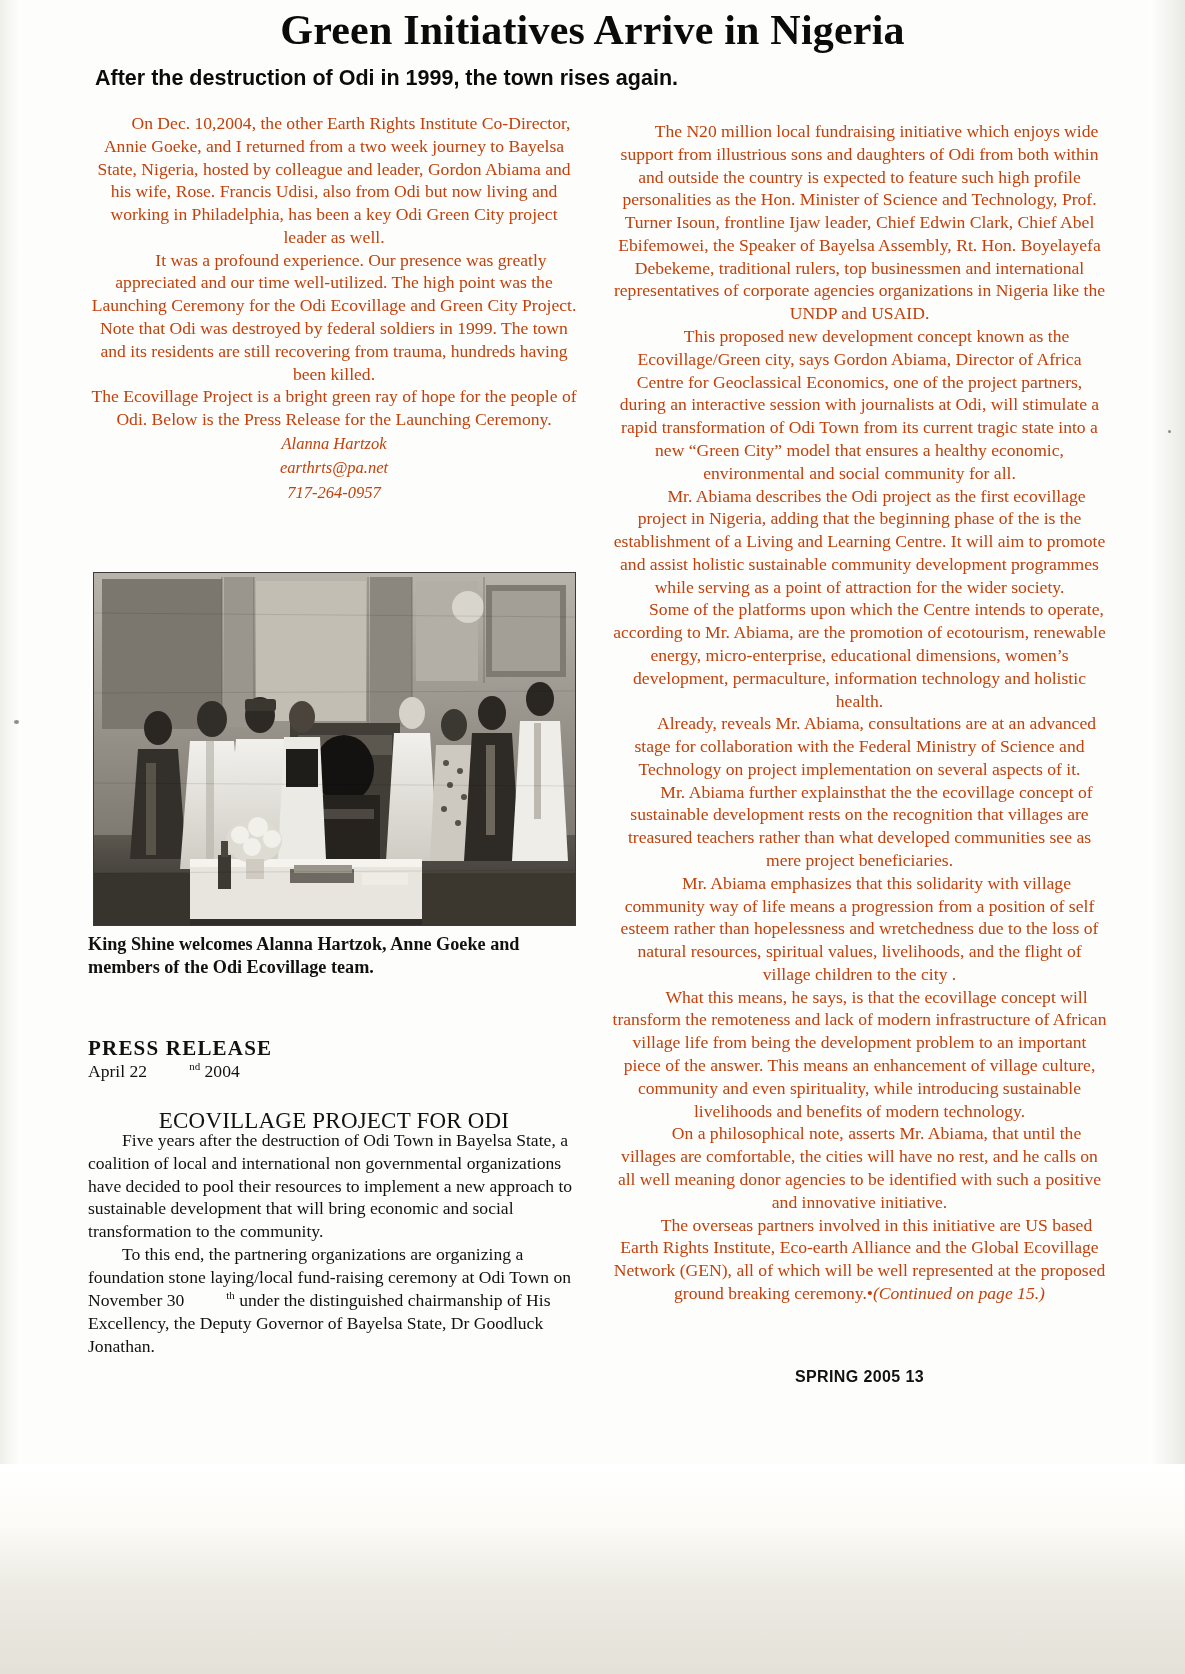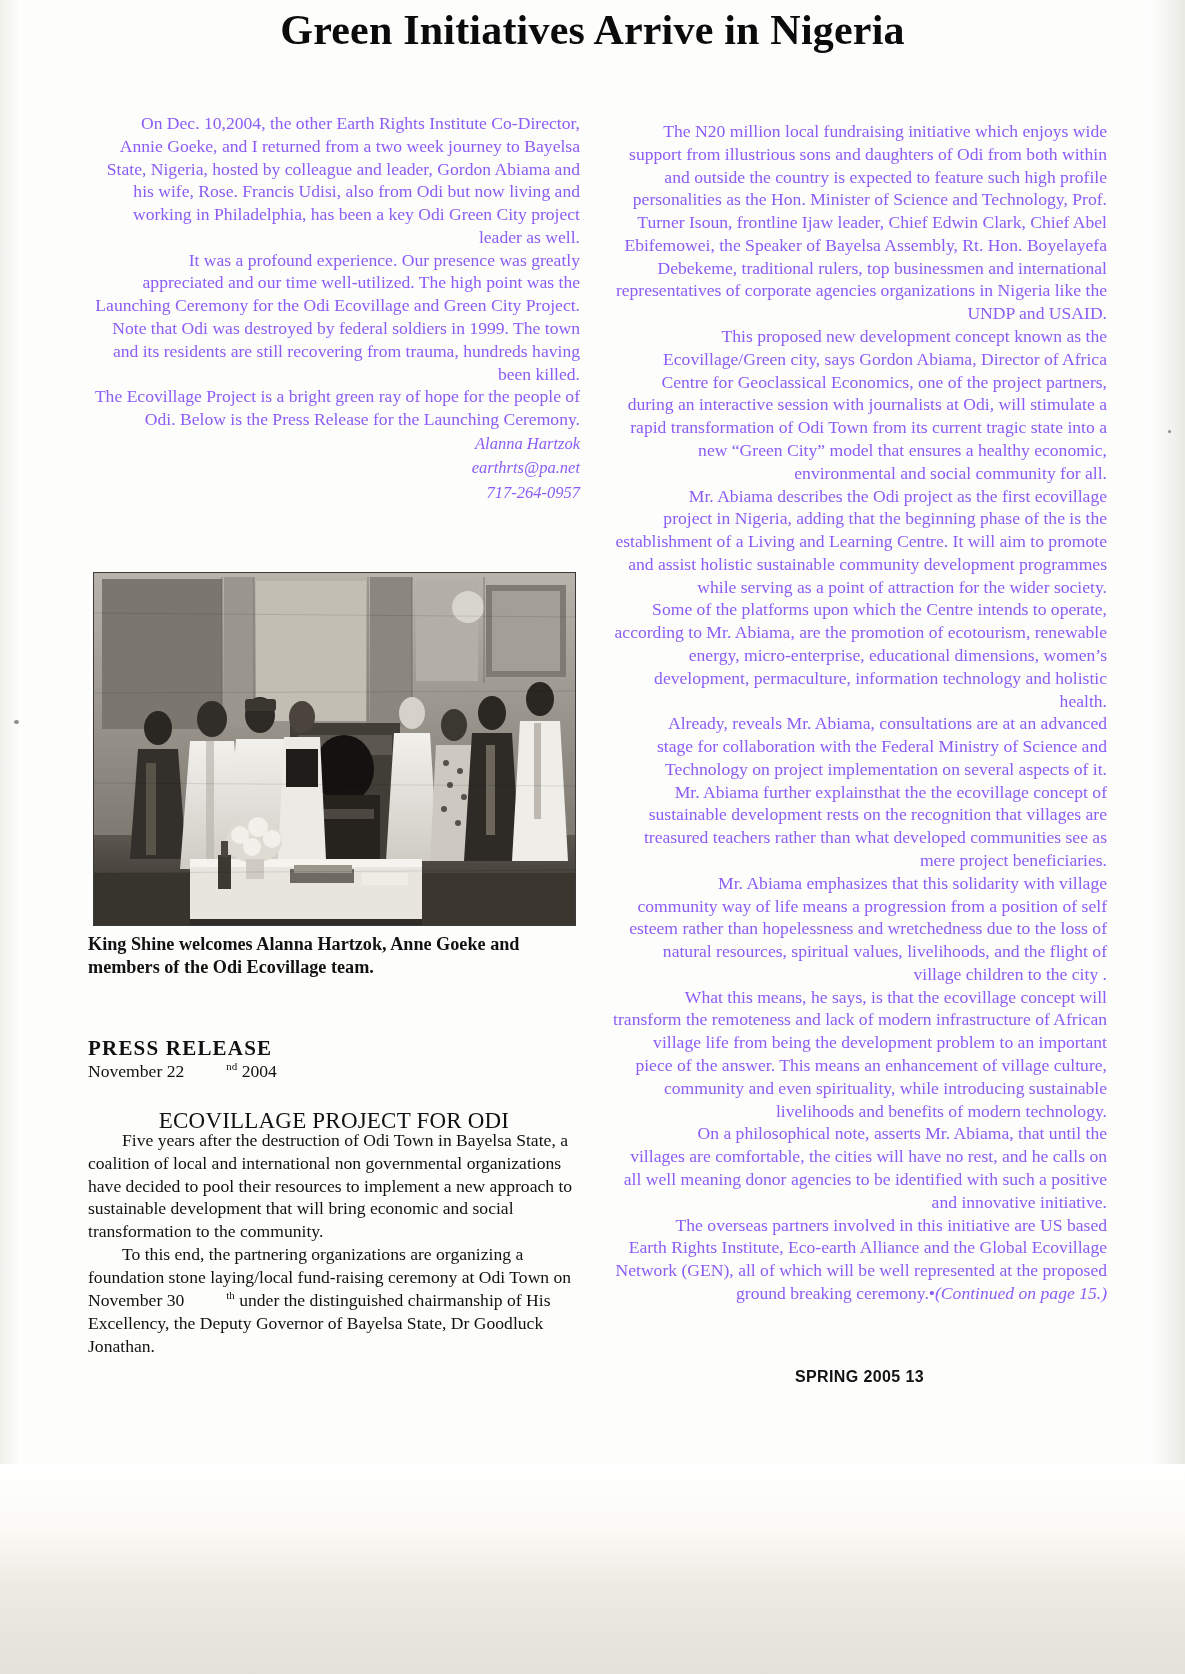--- a/index.html
+++ b/index.html
@@ -76,22 +76,22 @@
     width: 1000px;
     font-family: "Liberation Sans", sans-serif;
     font-size: 21.5px;
     font-weight: bold;
     color: #0b0b0b;
   }
   .col {
     position: absolute;
     font-size: 17.6px;
     line-height: 1.295;
-    text-align: right;
-    color: #8b5cf6;
+    text-align: center;
+    color: #c2410c;
   }
   .col-left {
     left: 88px;
     top: 112px;
     width: 492px;
   }
   .col-right {
     left: 612px;
     top: 120px;
     width: 495px;
@@ -188,20 +188,21 @@
 <body>
 
 <div class="page">
   <div class="scan-left-edge"></div>
   <div class="scan-right-edge"></div>
 
   <div class="content">
 
     <div class="headline">Green Initiatives Arrive in Nigeria</div>
 
+    <div class="subhead">After the destruction of Odi in 1999, the town rises again.</div>
 
     <div class="col col-left">
       <p class="indent">On Dec. 10,2004, the other Earth Rights Institute Co-Director, Annie Goeke, and I returned from a two week journey to Bayelsa State, Nigeria, hosted by colleague and leader, Gordon Abiama and his wife, Rose. Francis Udisi, also from Odi but now living and working in Philadelphia, has been a key Odi Green City project leader as well.</p>
       <p class="indent">It was a profound experience. Our presence was greatly appreciated and our time well-utilized. The high point was the Launching Ceremony for the Odi Ecovillage and Green City Project. Note that Odi was destroyed by federal soldiers in 1999. The town and its residents are still recovering from trauma, hundreds having been killed.</p>
       <p>The Ecovillage Project is a bright green ray of hope for the people of Odi. Below is the Press Release for the Launching Ceremony.</p>
       <p class="sig">Alanna Hartzok</p>
       <p class="sig">earthrts@pa.net</p>
       <p class="sig">717-264-0957</p>
     </div>
 
@@ -333,21 +334,21 @@
           <line x1="0" y1="210" x2="481" y2="213" stroke-width="1"></line>
           <line x1="0" y1="300" x2="481" y2="297" stroke-width="1"></line>
         </g>
       </svg>
     </div>
 
     <div class="caption">King Shine welcomes Alanna Hartzok, Anne Goeke and members of the Odi Ecovillage team.</div>
 
     <div class="press-release">PRESS RELEASE</div>
 
-    <div class="date-line"><span>November 22</span><span class="sup">nd</span><span> 2004</span></div>
+    <div class="date-line"><span>April 22</span><span class="sup">nd</span><span> 2004</span></div>
 
     <div class="proj-title">ECOVILLAGE PROJECT FOR ODI</div>
 
     <div class="lower-left">
       <p class="indent">Five years after the destruction of Odi Town in Bayelsa State, a coalition of local and international non governmental organizations have decided to pool their resources to implement a new approach to sustainable development that will bring economic and social transformation to the community.</p>
       <p class="indent"><span>To this end, the partnering organizations are organizing a foundation stone laying/local fund-raising ceremony at Odi Town on November 30</span><span class="sup">th</span><span> under the distinguished chairmanship of His Excellency, the Deputy Governor of Bayelsa State, Dr Goodluck Jonathan.</span></p>
     </div>
 
     <div class="col col-right">
       <p class="indent">The N20 million local fundraising initiative which enjoys wide support from illustrious sons and daughters of Odi from both within and outside the country is expected to feature such high profile personalities as the Hon. Minister of Science and Technology, Prof. Turner Isoun, frontline Ijaw leader, Chief Edwin Clark, Chief Abel Ebifemowei, the Speaker of Bayelsa Assembly, Rt. Hon. Boyelayefa Debekeme, traditional rulers, top businessmen and international representatives of corporate agencies organizations in Nigeria like the UNDP and USAID.</p>

